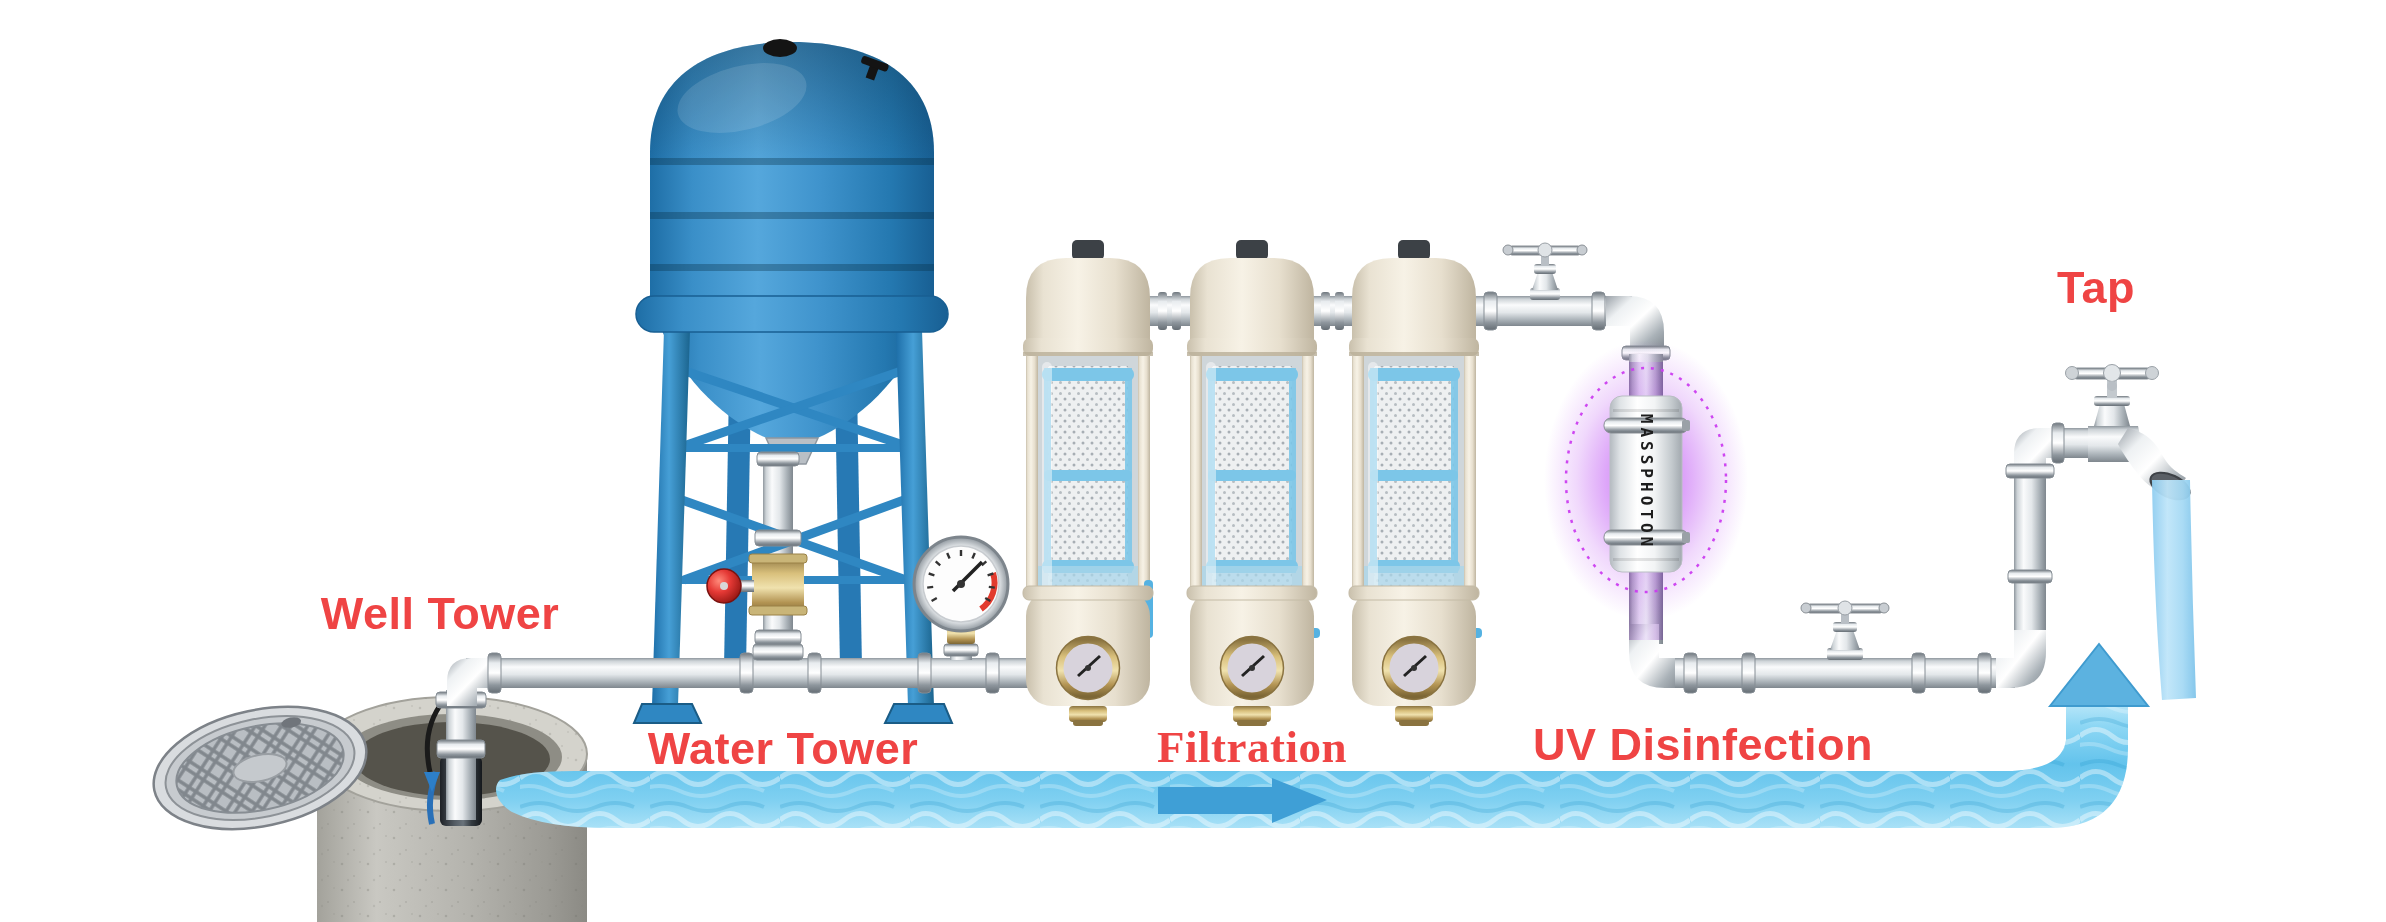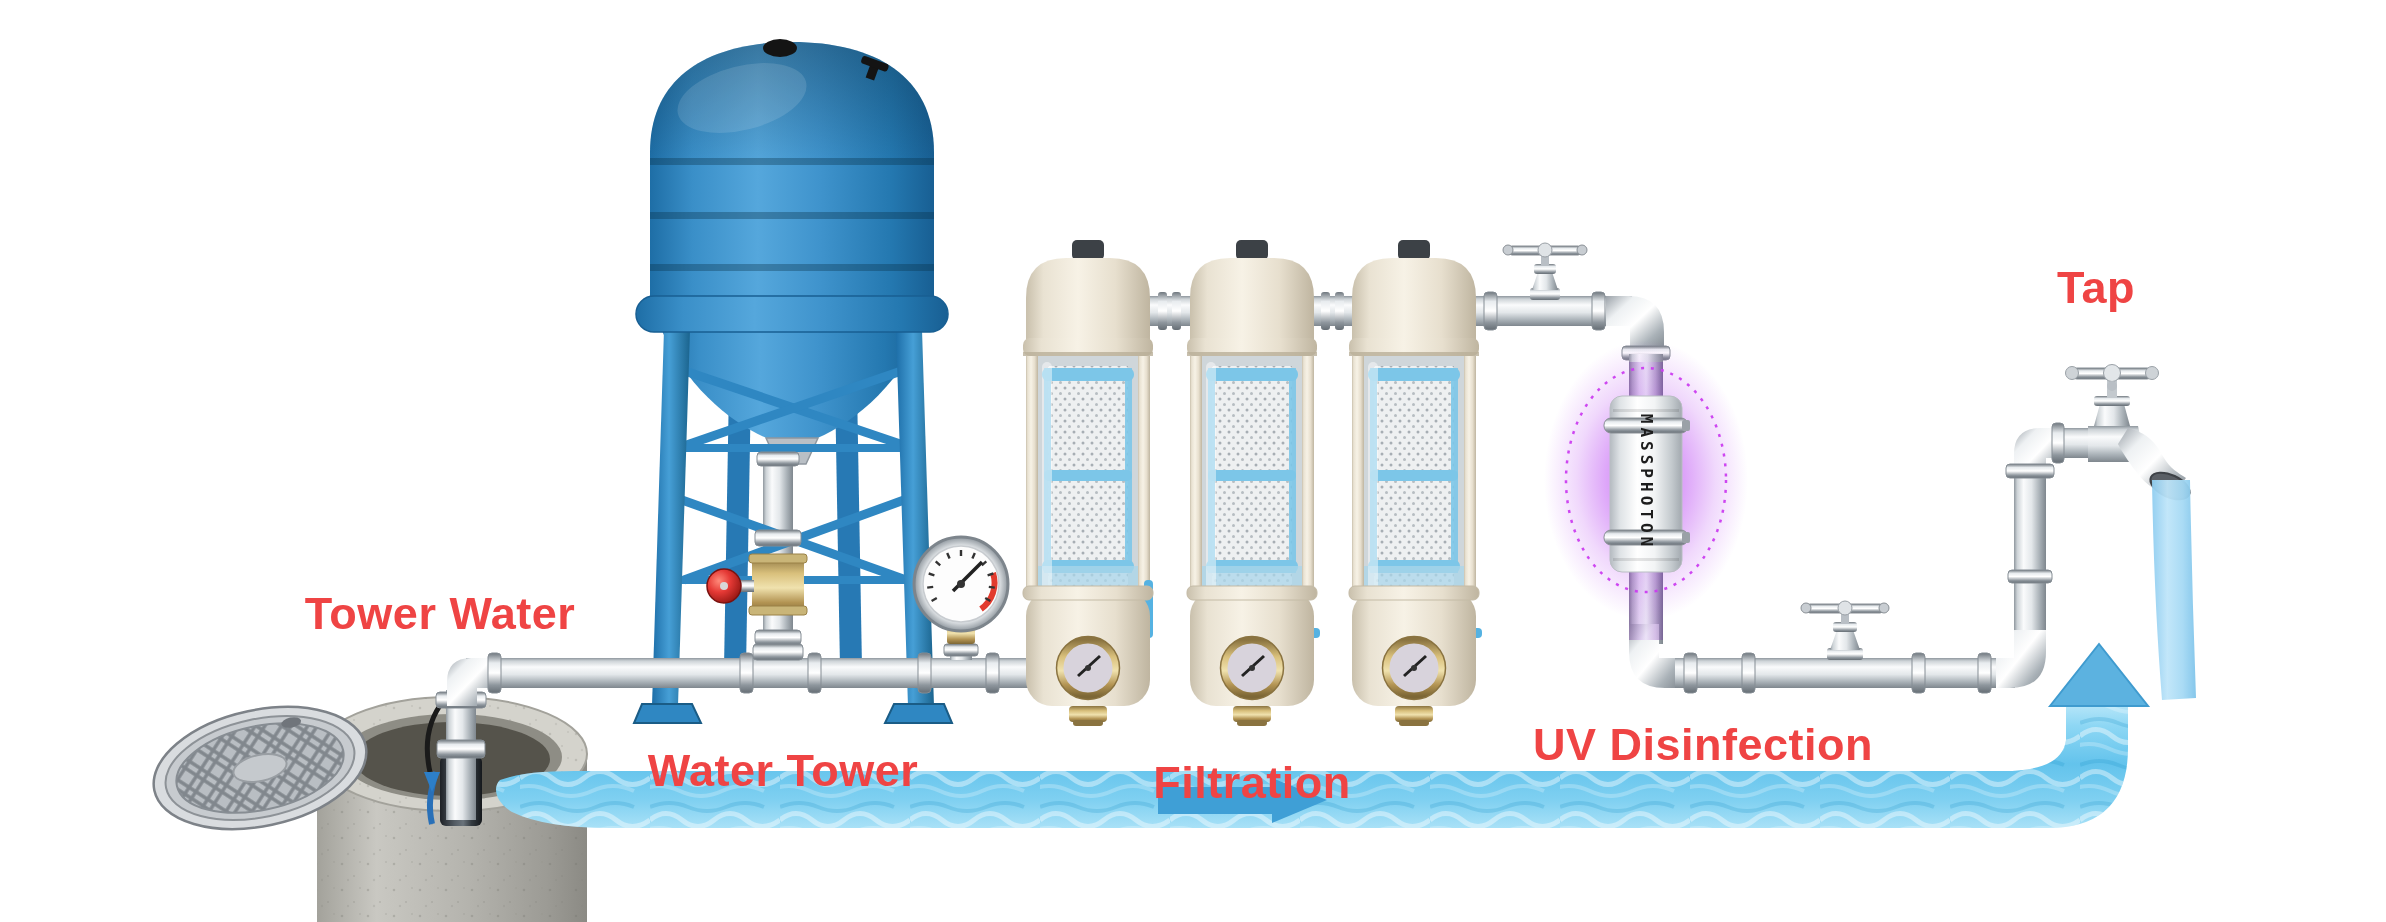--- a/index.html
+++ b/index.html
@@ -426,20 +426,20 @@
   <rect x="2107" y="380" width="10" height="18" fill="#c3c9ce"></rect>
   <rect x="2072" y="368" width="80" height="11" rx="5" fill="url(#steelRing)" stroke="#878f96"></rect>
   <circle cx="2072" cy="373" r="6.5" fill="#ced3d7" stroke="#9aa1a7"></circle>
   <circle cx="2152" cy="373" r="6.5" fill="#ced3d7" stroke="#9aa1a7"></circle>
   <circle cx="2112" cy="373" r="8.5" fill="#e2e6e9" stroke="#9aa1a7"></circle>
   <circle cx="2112" cy="386" r="5" fill="#b9bfc5"></circle>
   <path d="M2152,480 Q2154,600 2162,700 L2196,698 Q2192,590 2190,480 Z" fill="url(#streamG)" opacity=".95"></path>
 </g>
 </svg>
 
-<div class="stage-label" style="left:440px;top:588px;">Tower Water</div>
-<div class="stage-label" style="left:783px;top:745px;">Water Tower</div>
-<div class="stage-label" style="left:1252px;top:757px;">Filtration</div>
+<div class="stage-label" style="left:440px;top:588px;">Well Tower</div>
+<div class="stage-label" style="left:783px;top:723px;">Water Tower</div>
+<div class="stage-label" style="left:1252px;top:721px;font-family:Liberation Serif, serif;">Filtration</div>
 <div class="stage-label" style="left:1703px;top:719px;text-align:center;">UV Disinfection</div>
 <div class="stage-label" style="left:2096px;top:262px;">Tap</div>
 <div class="uv-brand">MASSPHOTON</div>
 
 </div>
 
 </body></html>

